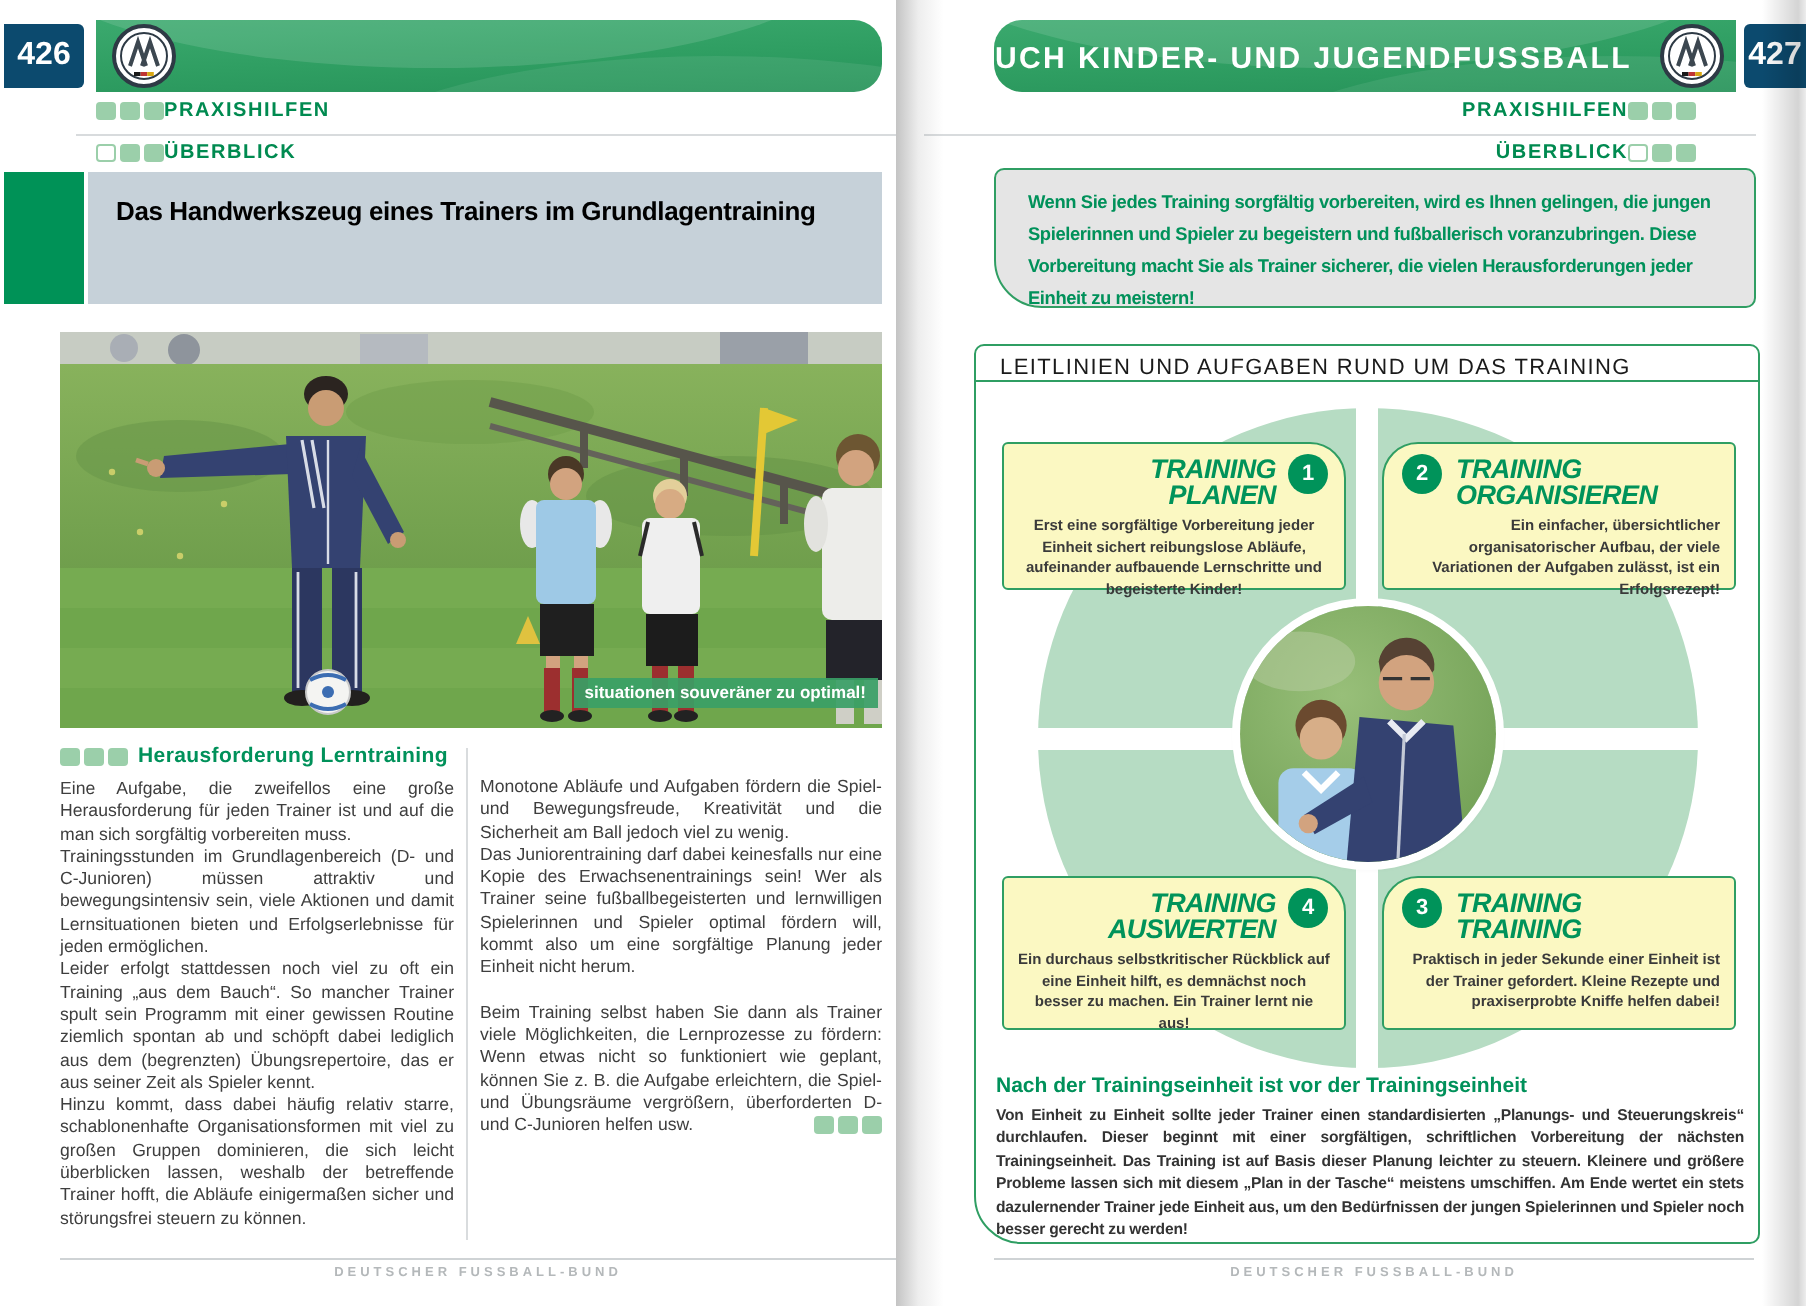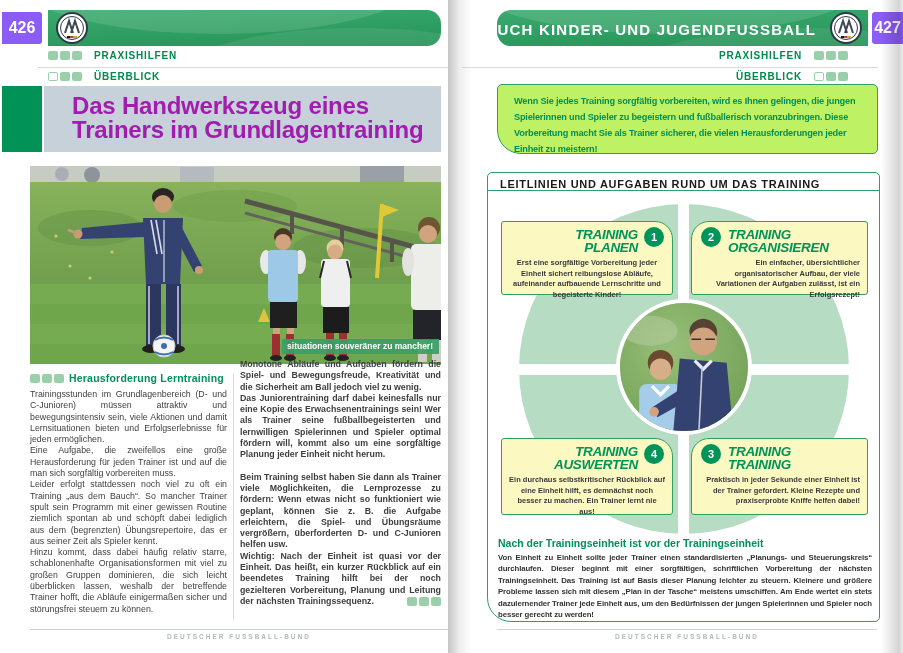--- a/index.html
+++ b/index.html
@@ -12,76 +12,76 @@
 
   
   .green-bar { position:absolute; height:36px; top:10px; overflow:hidden;
     background:linear-gradient(178deg,#3ba96e 0%,#2f9e62 55%,#27935a 100%); }
   .green-bar.left-bar { left:48px; width:393px; border-radius:0 14px 14px 0; }
   .green-bar.right-bar { left:497px; width:371px; border-radius:14px 0 0 14px; }
   .bar-wave { position:absolute; background:rgba(255,255,255,0.12); border-radius:50%; }
   .w1 { width:420px; height:120px; top:-96px; left:-40px; }
   .w2 { width:380px; height:110px; top:18px; left:120px; background:rgba(255,255,255,0.08); }
 
-  .pagenum { position:absolute; top:12px; width:40px; height:32px; background:#8b5cf6;
+  .pagenum { position:absolute; top:12px; width:40px; height:32px; background:#0c4a6e;
     color:#fff; font-weight:bold; font-size:16px; display:flex; align-items:center; justify-content:center; }
   .pagenum.pn-left { left:2px; border-radius:0 3px 3px 0; }
   .pagenum.pn-right { left:872px; width:31px; border-radius:3px 0 0 3px; }
 
   .bar-title { position:absolute; top:11px; right:52px; color:#fff; font-weight:bold;
     font-size:15px; letter-spacing:1.2px; white-space:nowrap; }
 
   .dfb-logo { position:absolute; top:2px; width:32px; height:32px; }
   .logo-l { left:8px; } .logo-r { right:6px; }
 
   
-  .tag-row { position:absolute; display:flex; align-items:center; gap:12px;justify-content:flex-end; }
+  .tag-row { position:absolute; display:flex; align-items:center; gap:0;justify-content:flex-end; }
   .sq { width:10px; height:9px; border-radius:2px; background:#9bcfaa; display:inline-block; }
   .sq.outline { background:#fff; border:1.5px solid #9bcfaa; }
   .sqset { display:flex; gap:2px; }
   .tag-label { font-size:10px; font-weight:bold; letter-spacing:0.8px; color:#008a50; }
   .hline { position:absolute; height:1px; background:#d8dbdd; }
 
   
   .title-edge { position:absolute; left:2px; top:86px; width:40px; height:66px; background:#009257; }
   .title-block { position:absolute; left:44px; top:86px; width:397px; height:66px; background:#c6d1d9;
     padding:8px 0 0 14px; }
-  .title-block h1 { font-size:24px; line-height:24px; letter-spacing:-0.2px; color:#a21caf; font-weight:bold;margin-left:14px; }
+  .title-block h1 { font-size:13px; line-height:24px; letter-spacing:-0.2px; color:#000000; font-weight:bold; }
 
   
   .photo { position:absolute; left:30px; top:166px; width:411px; height:198px; overflow:hidden; }
   .caption { position:absolute; right:2px; bottom:10px; text-align:right; }
   .caption span { display:block; width:fit-content; margin-left:auto; background:rgba(57,160,102,0.92);
     color:#fff; font-weight:bold; font-size:8.5px; line-height:11px; padding:2px 6px 2px 5px; }
 
   
   .art-heading-row { position:absolute; left:30px; top:372px; display:flex; align-items:center; gap:5px; }
   .art-heading { font-size:10.5px; font-weight:bold; color:#00915a; letter-spacing:0.2px; }
   .col { position:absolute; width:197px; }
   .col p { font-size:8.8px; line-height:11.3px; text-align:justify; color:#3e3e3e; }
   .col1 { left:30px; top:389px; }
-  .col2 { left:240px; top:359px; width:201px;font-weight:bold; }
+  .col2 { left:240px; top:388px; width:201px; }
   .gap-top { margin-top:11px; }
   .vline { position:absolute; left:233px; top:374px; width:1px; height:246px; background:#d9dcde; }
   .endmark { display:flex; gap:2px; justify-content:flex-end; margin-top:-10px; }
 
   
   .footer-line { position:absolute; top:629px; height:1px; background:#cfd3d5; }
   .footer-text { position:absolute; top:633px; font-size:6.5px; font-weight:bold; letter-spacing:2px;
     color:#b4b8ba; text-align:center; }
 
   
-  .intro-box { position:absolute; left:497px; top:84px; width:381px; height:70px; background:#bef264;
+  .intro-box { position:absolute; left:497px; top:84px; width:381px; height:70px; background:#e5e5e5;
     border:1.5px solid #2f9e63; border-radius:5px 5px 5px 24px; padding:8px 12px 0 16px; }
   .intro-box p { color:#00915a; font-weight:bold; font-size:9.2px; line-height:16px; letter-spacing:-0.2px; }
 
   
   .diagram { position:absolute; left:487px; top:172px; width:393px; height:450px; background:#fff;
     border:1.5px solid #2f9e63; border-radius:5px 5px 5px 24px; }
-  .diagram-title { font-size:11px; font-weight:bold; letter-spacing:0.7px; color:#1a1a1a;
+  .diagram-title { font-size:11px; font-weight:normal; letter-spacing:0.7px; color:#1a1a1a;
     padding:5px 0 0 12px; border-bottom:1.5px solid #2f9e63; }
   .circle-bg { position:absolute; left:31px; top:31px; width:330px; height:330px; border-radius:50%;
     background:#b6dcc3; }
   .cross-v { position:absolute; left:190px; top:26px; width:11px; height:340px; background:#fff; }
   .cross-h { position:absolute; left:12px; top:191px; width:369px; height:11px; background:#fff; }
   .center-photo { position:absolute; left:132px; top:130px; width:128px; height:128px; border-radius:50%;
     overflow:hidden; box-shadow:0 0 0 4px #fff, 0 1px 4px rgba(0,0,0,0.25); }
   .qbox { position:absolute; background:#fbf8c2; border:1.5px solid #2f9e63; }
   .qbox.qleft  { border-radius:3px 18px 3px 3px; }
   .qbox.qright { border-radius:18px 3px 3px 3px; }
@@ -254,44 +254,43 @@
         <rect x="383" y="144" width="34" height="30" fill="#23232a"></rect>
         <rect x="388" y="174" width="9" height="22" fill="#cfcfc6"></rect>
         <rect x="402" y="174" width="9" height="22" fill="#cfcfc6"></rect>
       </g>
       <g>
         <line x1="352" y1="38" x2="347" y2="112" stroke="#e3c835" stroke-width="4"></line>
         <path d="M352 38 L369 44 L352 51 Z" fill="#e3c835"></path>
       </g>
     </svg>
     <div class="caption">
-      <span>situationen souveräner zu mancher!</span>
+      <span>situationen souveräner zu optimal!</span>
     </div>
   </div>
 
   <div class="art-heading-row">
     <span class="sqset">
       <span class="sq"></span>
         <span class="sq"></span>
         <span class="sq"></span>
     </span>
     <span class="art-heading">Herausforderung Lerntraining</span>
   </div>
   <div class="col col1">
+    <p>Eine Aufgabe, die zweifellos eine große Herausforderung für jeden Trainer ist und auf die man sich sorgfältig vorbereiten muss.</p>
     <p>Trainingsstunden im Grundlagenbereich (D- und C-Junioren) müssen attraktiv und bewegungsintensiv sein, viele Aktionen und damit Lernsituationen bieten und Erfolgserlebnisse für jeden ermöglichen.</p>
-    <p>Eine Aufgabe, die zweifellos eine große Herausforderung für jeden Trainer ist und auf die man sich sorgfältig vorbereiten muss.</p>
     <p>Leider erfolgt stattdessen noch viel zu oft ein Training „aus dem Bauch“. So mancher Trainer spult sein Programm mit einer gewissen Routine ziemlich spontan ab und schöpft dabei lediglich aus dem (begrenzten) Übungsrepertoire, das er aus seiner Zeit als Spieler kennt.</p>
     <p>Hinzu kommt, dass dabei häufig relativ starre, schablonenhafte Organisationsformen mit viel zu großen Gruppen dominieren, die sich leicht überblicken lassen, weshalb der betreffende Trainer hofft, die Abläufe einigermaßen sicher und störungsfrei steuern zu können.</p>
   </div>
   <div class="vline"></div>
   <div class="col col2">
     <p>Monotone Abläufe und Aufgaben fördern die Spiel- und Bewegungsfreude, Kreativität und die Sicherheit am Ball jedoch viel zu wenig.</p>
     <p>Das Juniorentraining darf dabei keinesfalls nur eine Kopie des Erwachsenentrainings sein! Wer als Trainer seine fußballbegeisterten und lernwilligen Spielerinnen und Spieler optimal fördern will, kommt also um eine sorgfältige Planung jeder Einheit nicht herum.</p>
     <p class="gap-top">Beim Training selbst haben Sie dann als Trainer viele Möglichkeiten, die Lernprozesse zu fördern: Wenn etwas nicht so funktioniert wie geplant, können Sie z. B. die Aufgabe erleichtern, die Spiel- und Übungsräume vergrößern, überforderten D- und C-Junioren helfen usw.</p>
-    <p>Wichtig: Nach der Einheit ist quasi vor der Einheit. Das heißt, ein kurzer Rückblick auf ein beendetes Training hilft bei der noch gezielteren Vorbereitung, Planung und Leitung der nächsten Trainingssequenz.</p>
     <div class="endmark">
       <span class="sq"></span>
         <span class="sq"></span>
         <span class="sq"></span>
     </div>
   </div>
 
   <div class="footer-line" style="left:30px; width:418px;"></div>
   <div class="footer-text" style="left:30px; width:418px;">DEUTSCHER FUSSBALL-BUND</div>
 

